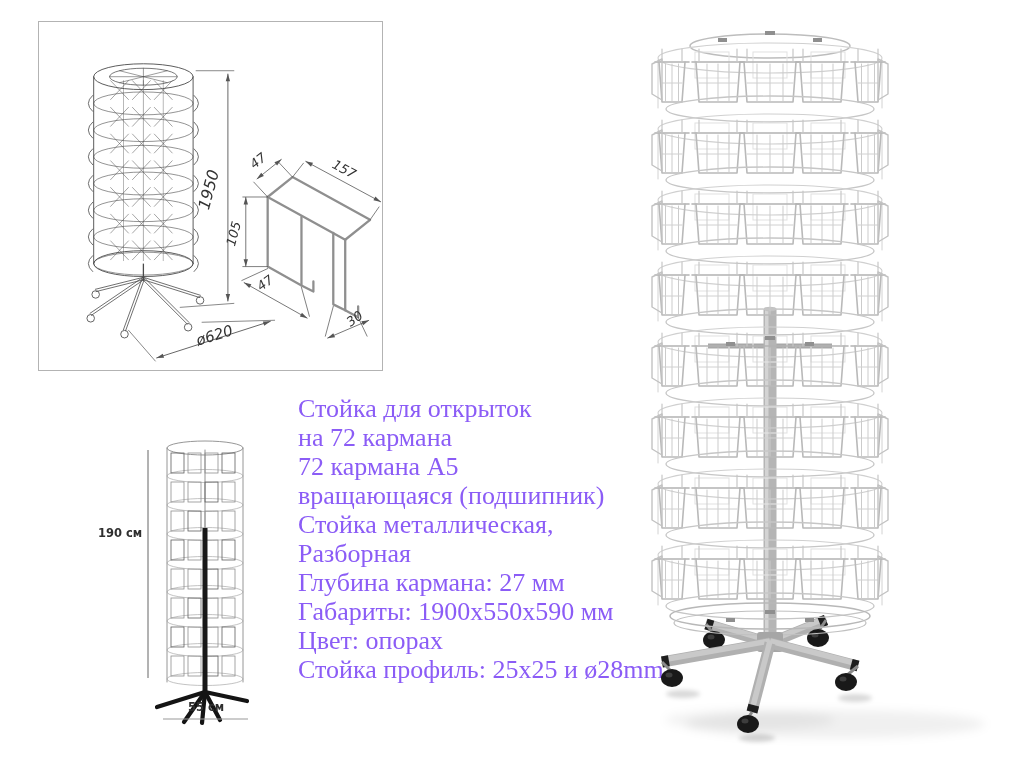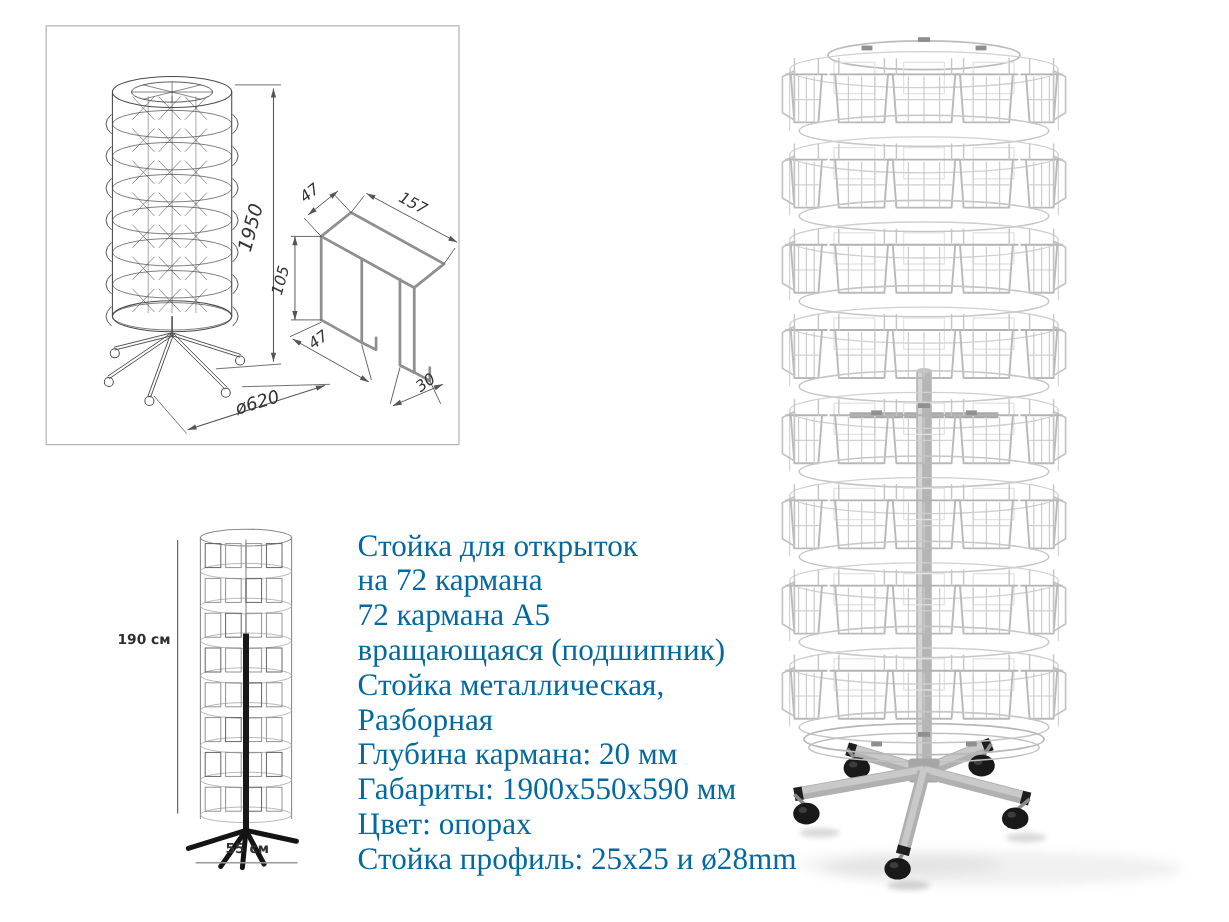--- a/index.html
+++ b/index.html
@@ -4,21 +4,21 @@
 <style>
   html,body{margin:0;padding:0;background:#fff;}
   #canvas{position:relative;width:1024px;height:768px;background:#fff;overflow:hidden;
           font-family:"Liberation Serif","DejaVu Serif",serif;}
   .tech-panel{position:absolute;left:38px;top:21px;width:345px;height:350px;
               border:1px solid #b3b3b3;box-sizing:border-box;background:#fff;}
   .tech-panel svg{display:block;width:100%;height:100%;}
   .small-panel{position:absolute;left:60px;top:420px;width:230px;height:330px;text-decoration:underline;}
   .small-panel svg{display:block;width:100%;height:100%;}
   .specs{position:absolute;left:298px;top:394px;width:360px;
-         font-size:26px;line-height:29px;color:#0369a1;white-space:nowrap;margin-top:46px;}
+         font-size:26px;line-height:29px;color:#8b5cf6;white-space:nowrap;}
   .photo{position:absolute;left:600px;top:12px;width:424px;height:750px;}
   .photo svg{display:block;width:100%;height:100%;}
   text.dim{font-family:"DejaVu Sans",sans-serif;font-style:italic;font-size:15px;
            fill:#333;text-anchor:middle;}
   text.dim-big{font-size:16px;}
   text.dim-sm{font-size:13px;}
   text.scale-label{font-family:"DejaVu Sans",sans-serif;font-weight:bold;font-size:11.5px;
                    fill:#2f2f2f;text-anchor:middle;}
 </style>
 </head>
@@ -233,21 +233,21 @@
     </svg>
   </div>
 
   <div class="specs">
     <div>Стойка для открыток</div>
     <div>на 72 кармана</div>
     <div>72 кармана А5</div>
     <div>вращающаяся (подшипник)</div>
     <div>Стойка металлическая,</div>
     <div>Разборная</div>
-    <div>Глубина кармана: 20 мм</div>
+    <div>Глубина кармана: 27 мм</div>
     <div>Габариты: 1900х550х590 мм</div>
     <div>Цвет: опорах</div>
     <div>Стойка профиль: 25х25 и ø28mm</div>
   </div>
 
   <div class="photo">
     <svg viewBox="0 0 424 750">
       <defs>
         <filter id="b5" x="-40%" y="-40%" width="180%" height="180%">
             <feGaussianBlur stdDeviation="5"></feGaussianBlur>

